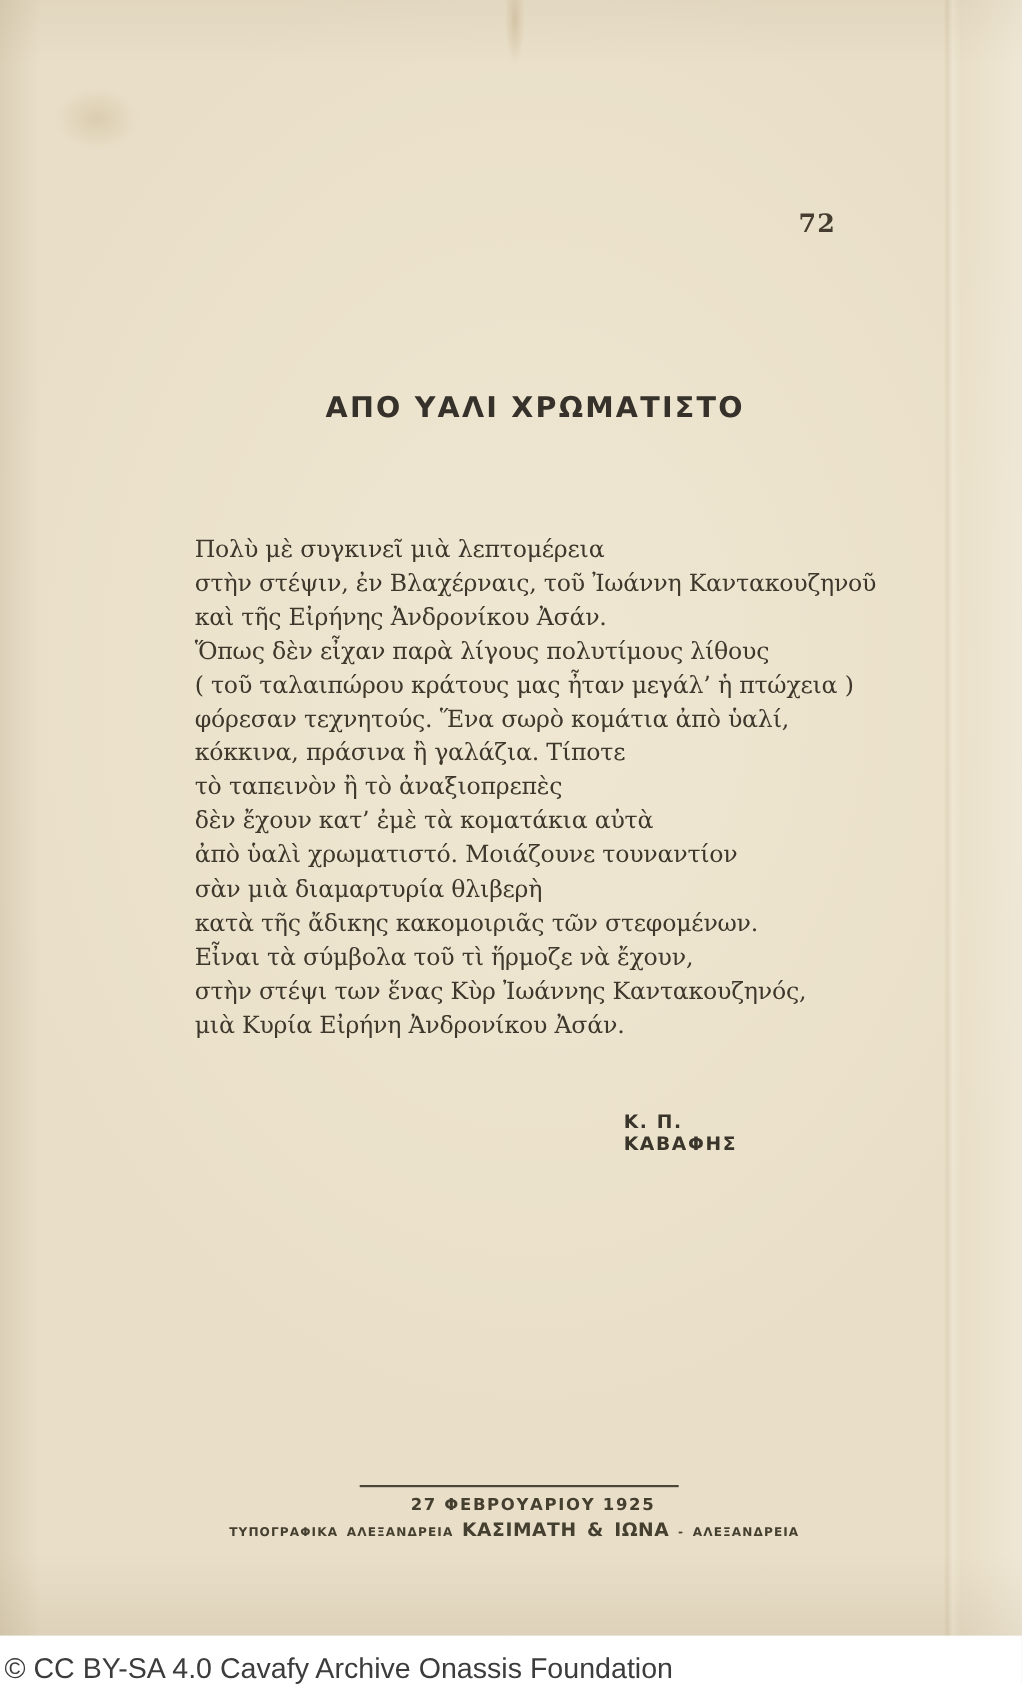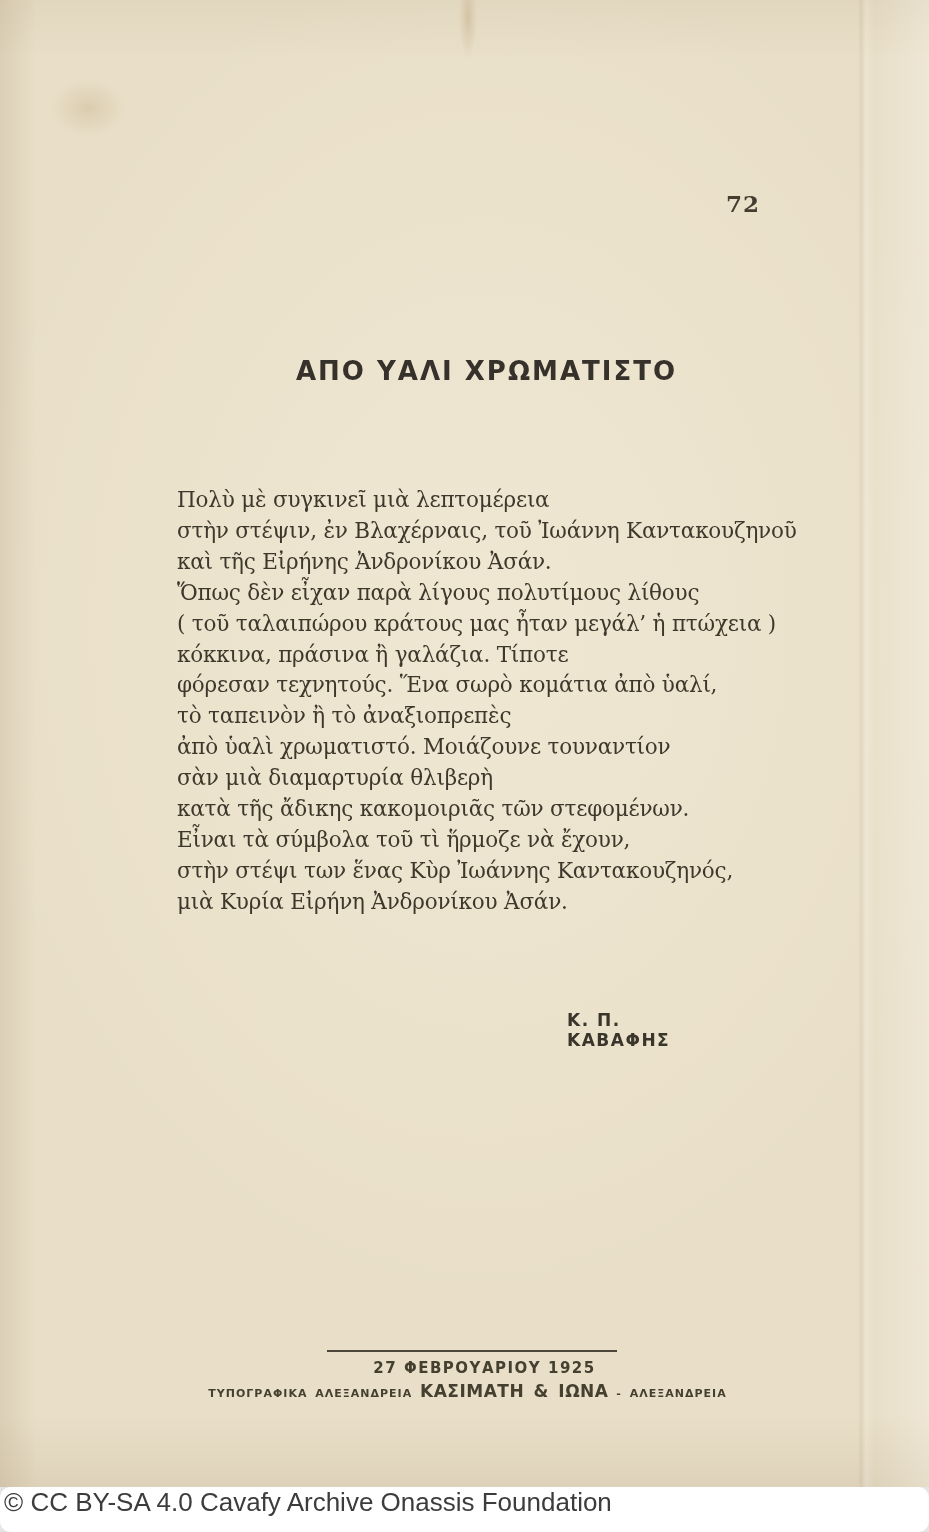--- a/index.html
+++ b/index.html
@@ -125,24 +125,23 @@
   }
   
   .license-bar {
     position: absolute;
     left: 0;
     bottom: 0;
     width: 100%;
     height: 45px;
     background: #ffffff;
     display: flex;
-    align-items: flex-start;
+    align-items: flex-end;
     box-sizing: border-box;
     padding-left: 4px;
-    border-radius: 11px;
   }
   .license-text {
     font-family: "Liberation Sans", "DejaVu Sans", sans-serif;
     font-size: 26px;
     color: #3c3c3c;
   }
 </style>
 </head>
 <body>
 
@@ -153,23 +152,24 @@
     <div class="page-number">72</div>
 
     <h1 class="poem-title">ΑΠΟ ΥΑΛΙ ΧΡΩΜΑΤΙΣΤΟ</h1>
 
     <div class="poem-body">
       <div class="poem-line">Πολὺ μὲ συγκινεῖ μιὰ λεπτομέρεια</div>
       <div class="poem-line">στὴν στέψιν, ἐν Βλαχέρναις, τοῦ Ἰωάννη Καντακουζηνοῦ</div>
       <div class="poem-line">καὶ τῆς Εἰρήνης Ἀνδρονίκου Ἀσάν.</div>
       <div class="poem-line">Ὅπως δὲν εἶχαν παρὰ λίγους πολυτίμους λίθους</div>
       <div class="poem-line">( τοῦ ταλαιπώρου κράτους μας ἦταν μεγάλ’ ἡ πτώχεια )</div>
+      <div class="poem-line">φόρεσαν τεχνητούς. Ἕνα σωρὸ κομάτια ἀπὸ ὑαλί,</div>
       <div class="poem-line">κόκκινα, πράσινα ἢ γαλάζια. Τίποτε</div>
-      <div class="poem-line">φόρεσαν τεχνητούς. Ἕνα σωρὸ κομάτια ἀπὸ ὑαλί,</div>
       <div class="poem-line">τὸ ταπεινὸν ἢ τὸ ἀναξιοπρεπὲς</div>
+      <div class="poem-line">δὲν ἔχουν κατ’ ἐμὲ τὰ κοματάκια αὐτὰ</div>
       <div class="poem-line">ἀπὸ ὑαλὶ χρωματιστό. Μοιάζουνε τουναντίον</div>
       <div class="poem-line">σὰν μιὰ διαμαρτυρία θλιβερὴ</div>
       <div class="poem-line">κατὰ τῆς ἄδικης κακομοιριᾶς τῶν στεφομένων.</div>
       <div class="poem-line">Εἶναι τὰ σύμβολα τοῦ τὶ ἥρμοζε νὰ ἔχουν,</div>
       <div class="poem-line">στὴν στέψι των ἕνας Κὺρ Ἰωάννης Καντακουζηνός,</div>
       <div class="poem-line">μιὰ Κυρία Εἰρήνη Ἀνδρονίκου Ἀσάν.</div>
     </div>
 
     <div class="author-signature">Κ. Π. ΚΑΒΑΦΗΣ</div>
 

